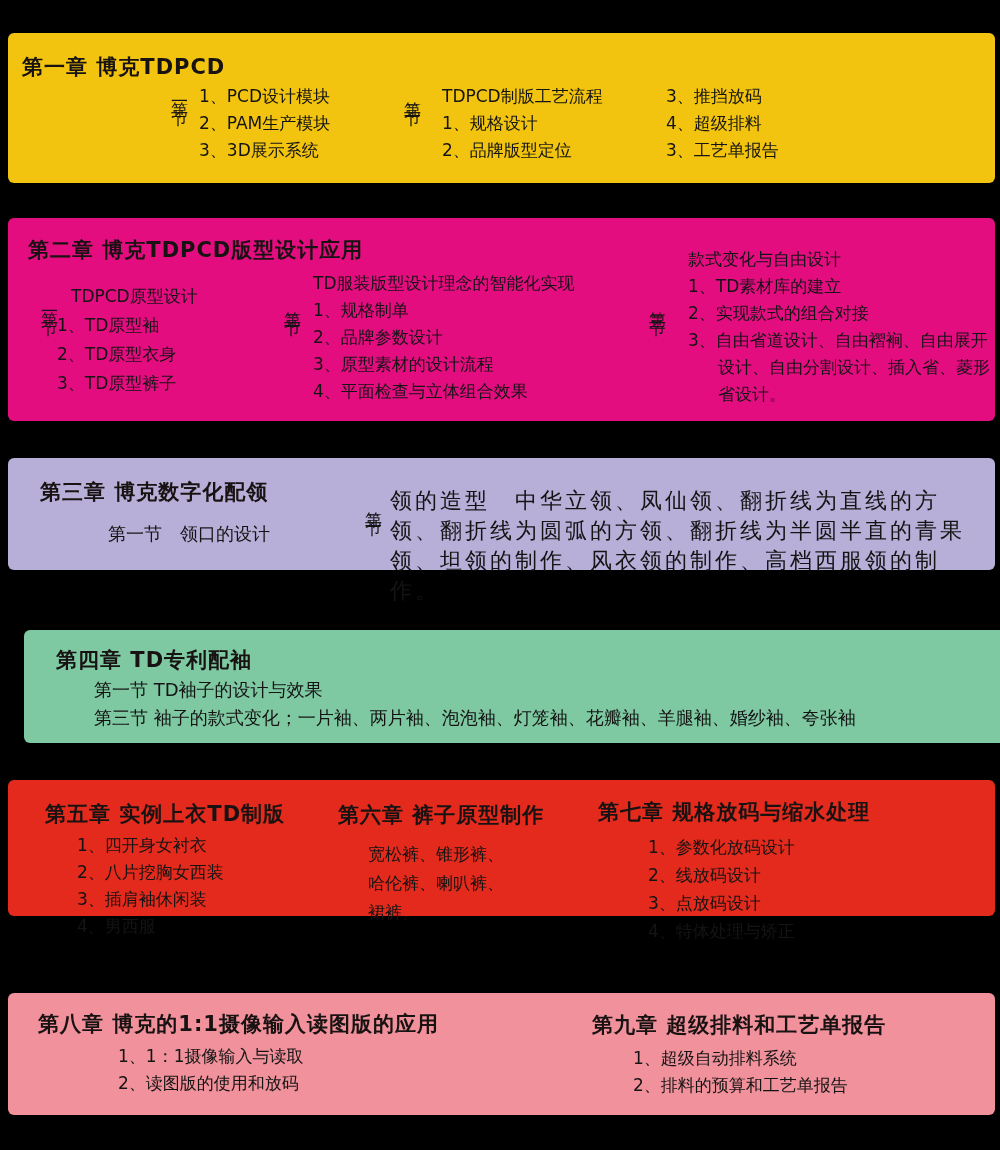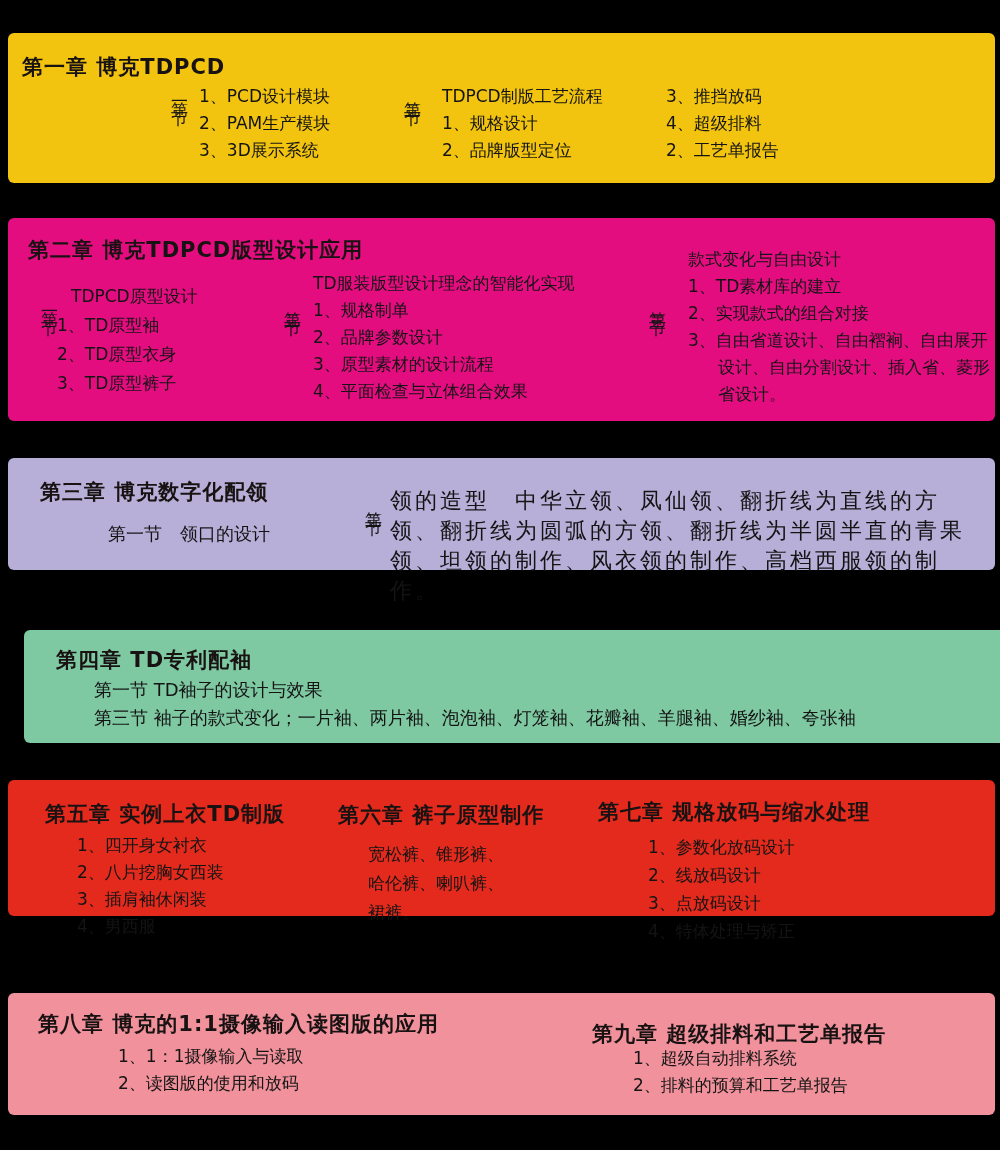--- a/index.html
+++ b/index.html
@@ -46,21 +46,21 @@
     </div>
     <div class="vlabel" style="left:396px; top:55px;">第二节</div>
     <div class="block lh27" style="left:434px; top:50px;">
       <div class="row">TDPCD制版工艺流程</div>
       <div class="row">1、规格设计</div>
       <div class="row">2、品牌版型定位</div>
     </div>
     <div class="block lh27" style="left:658px; top:50px;">
       <div class="row">3、推挡放码</div>
       <div class="row">4、超级排料</div>
-      <div class="row">2、工艺单报告</div>
+      <div class="row">3、工艺单报告</div>
     </div>
   </section>
 
   <section class="card" style="top: 218px; height: 203px; background-color: rgb(228, 13, 128);">
     <h2 class="title" style="left:20px; top:18px;">第二章 博克TDPCD版型设计应用</h2>
     <div class="vlabel" style="left:33px; top:80px;">第一节</div>
     <div class="block lh29" style="left:49px; top:64px;">
       <div class="row indent">TDPCD原型设计</div>
       <div class="row">1、TD原型袖</div>
       <div class="row">2、TD原型衣身</div>
@@ -118,20 +118,20 @@
       <div class="row">4、特体处理与矫正</div>
     </div>
   </section>
 
   <section class="card" style="top: 993px; height: 122px; background-color: rgb(240, 145, 155);">
     <h2 class="title" style="left:30px; top:17px;">第八章 博克的1:1摄像输入读图版的应用</h2>
     <div class="block lh27" style="left:110px; top:50px;">
       <div class="row">1、1：1摄像输入与读取</div>
       <div class="row">2、读图版的使用和放码</div>
     </div>
-    <h2 class="title" style="left:584px; top:18px;margin-top:9px;">第九章 超级排料和工艺单报告</h2>
+    <h2 class="title" style="left:584px; top:18px;">第九章 超级排料和工艺单报告</h2>
     <div class="block lh27" style="left:625px; top:52px;">
       <div class="row">1、超级自动排料系统</div>
       <div class="row">2、排料的预算和工艺单报告</div>
     </div>
   </section>
 
 </div>
 
 </body></html>

